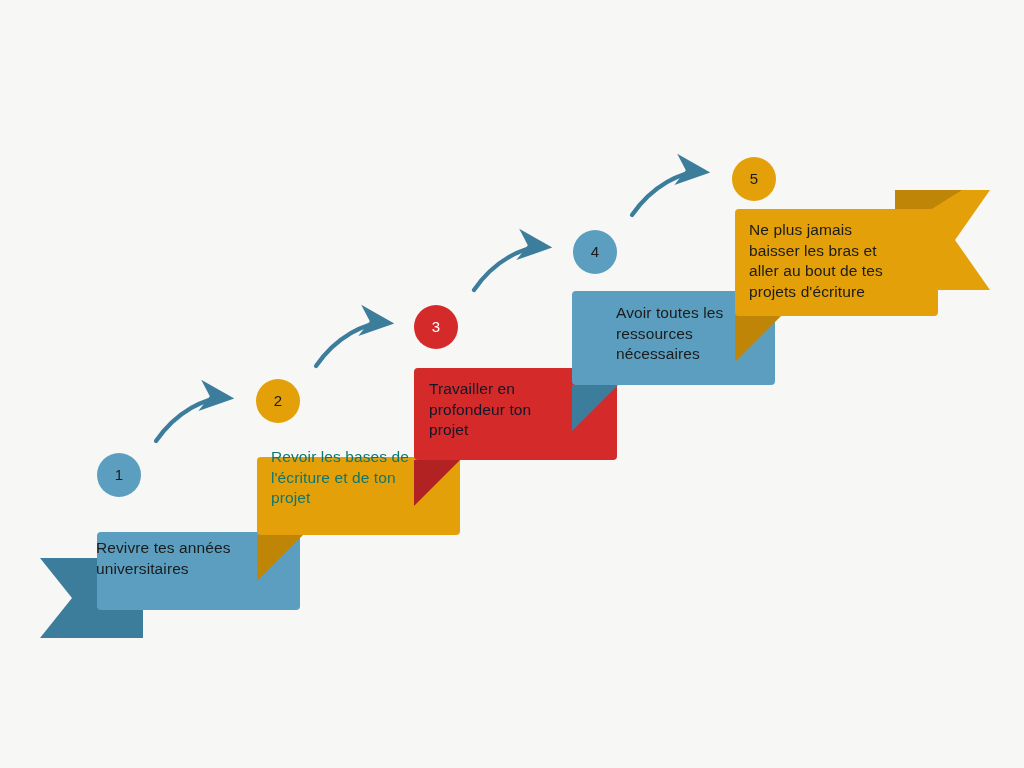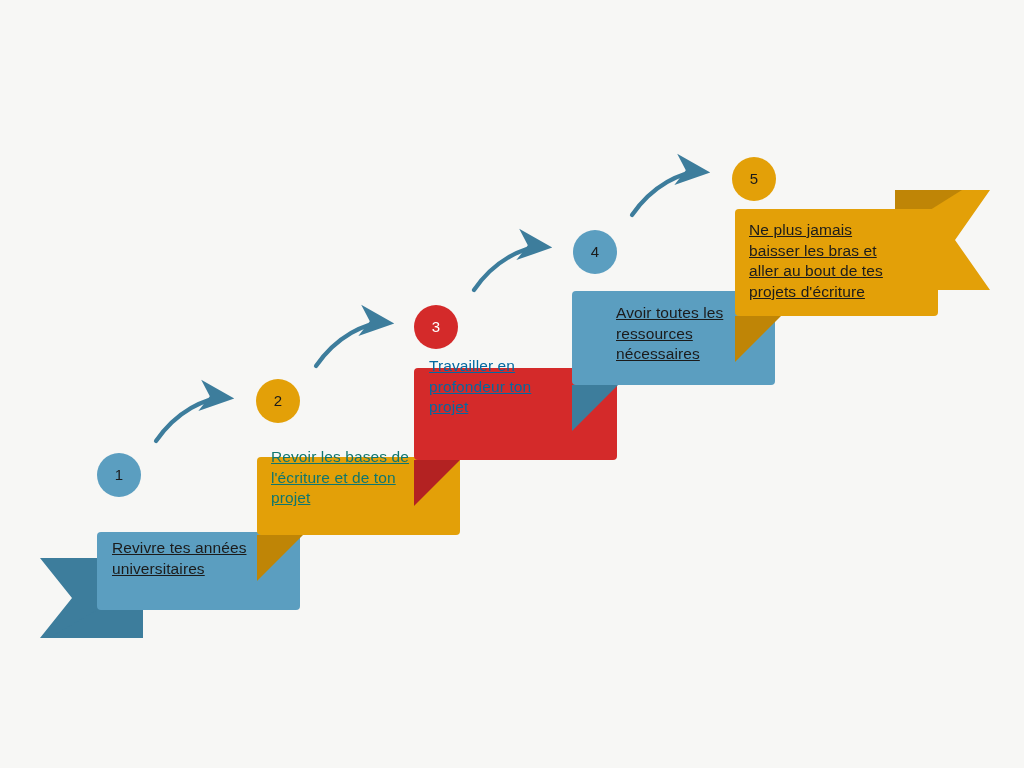--- a/index.html
+++ b/index.html
@@ -25,21 +25,20 @@
     width: 1024px;
     height: 768px;
   }
   .step-label {
     position: absolute;
     font-size: 15.5px;
     line-height: 1.33;
     letter-spacing: 0.1px;
     white-space: pre-line;
     pointer-events: none;
-    text-decoration: underline;
   }
   .step-num {
     position: absolute;
     font-size: 15px;
     text-align: center;
     pointer-events: none;
   }
 </style>
 </head>
 <body>
@@ -89,28 +88,28 @@
     <g id="svg-layer-badges">
         <circle cx="119" cy="475" r="22" fill="#5b9ec0"></circle>
         <circle cx="278" cy="401" r="22" fill="#e3a008"></circle>
         <circle cx="436" cy="327" r="22" fill="#d42a2a"></circle>
         <circle cx="595" cy="252" r="22" fill="#5b9ec0"></circle>
         <circle cx="754" cy="179" r="22" fill="#e3a008"></circle>
       </g>
   </svg>
 
   <div id="text-layer">
-      <div class="step-label" style="left: 112px; top: 538px; width: 180px; color: rgb(27, 27, 27);">Revivre tes années
+      <div class="step-label" style="left: 96px; top: 538px; width: 180px; color: rgb(27, 27, 27);">Revivre tes années
 universitaires</div>
       <div class="step-num" style="left: 97px; top: 466px; width: 44px; color: rgb(27, 27, 27);">1</div>
       <div class="step-label" style="left: 271px; top: 447px; width: 181px; color: #0f766e;">Revoir les bases de
 l'écriture et de ton
 projet</div>
       <div class="step-num" style="left: 256px; top: 392px; width: 44px; color: rgb(27, 27, 27);">2</div>
-      <div class="step-label" style="left: 429px; top: 356px; width: 180px; color: #0369a1;">Travailler en
+      <div class="step-label" style="left: 429px; top: 379px; width: 180px; color: #0f172a;">Travailler en
 profondeur ton
 projet</div>
       <div class="step-num" style="left: 414px; top: 318px; width: 44px; color: rgb(255, 255, 255);">3</div>
       <div class="step-label" style="left: 616px; top: 303px; width: 180px; color: rgb(27, 27, 27);">Avoir toutes les
 ressources
 nécessaires</div>
       <div class="step-num" style="left: 573px; top: 243px; width: 44px; color: rgb(27, 27, 27);">4</div>
       <div class="step-label" style="left: 749px; top: 220px; width: 181px; color: rgb(27, 27, 27);">Ne plus jamais
 baisser les bras et
 aller au bout de tes

